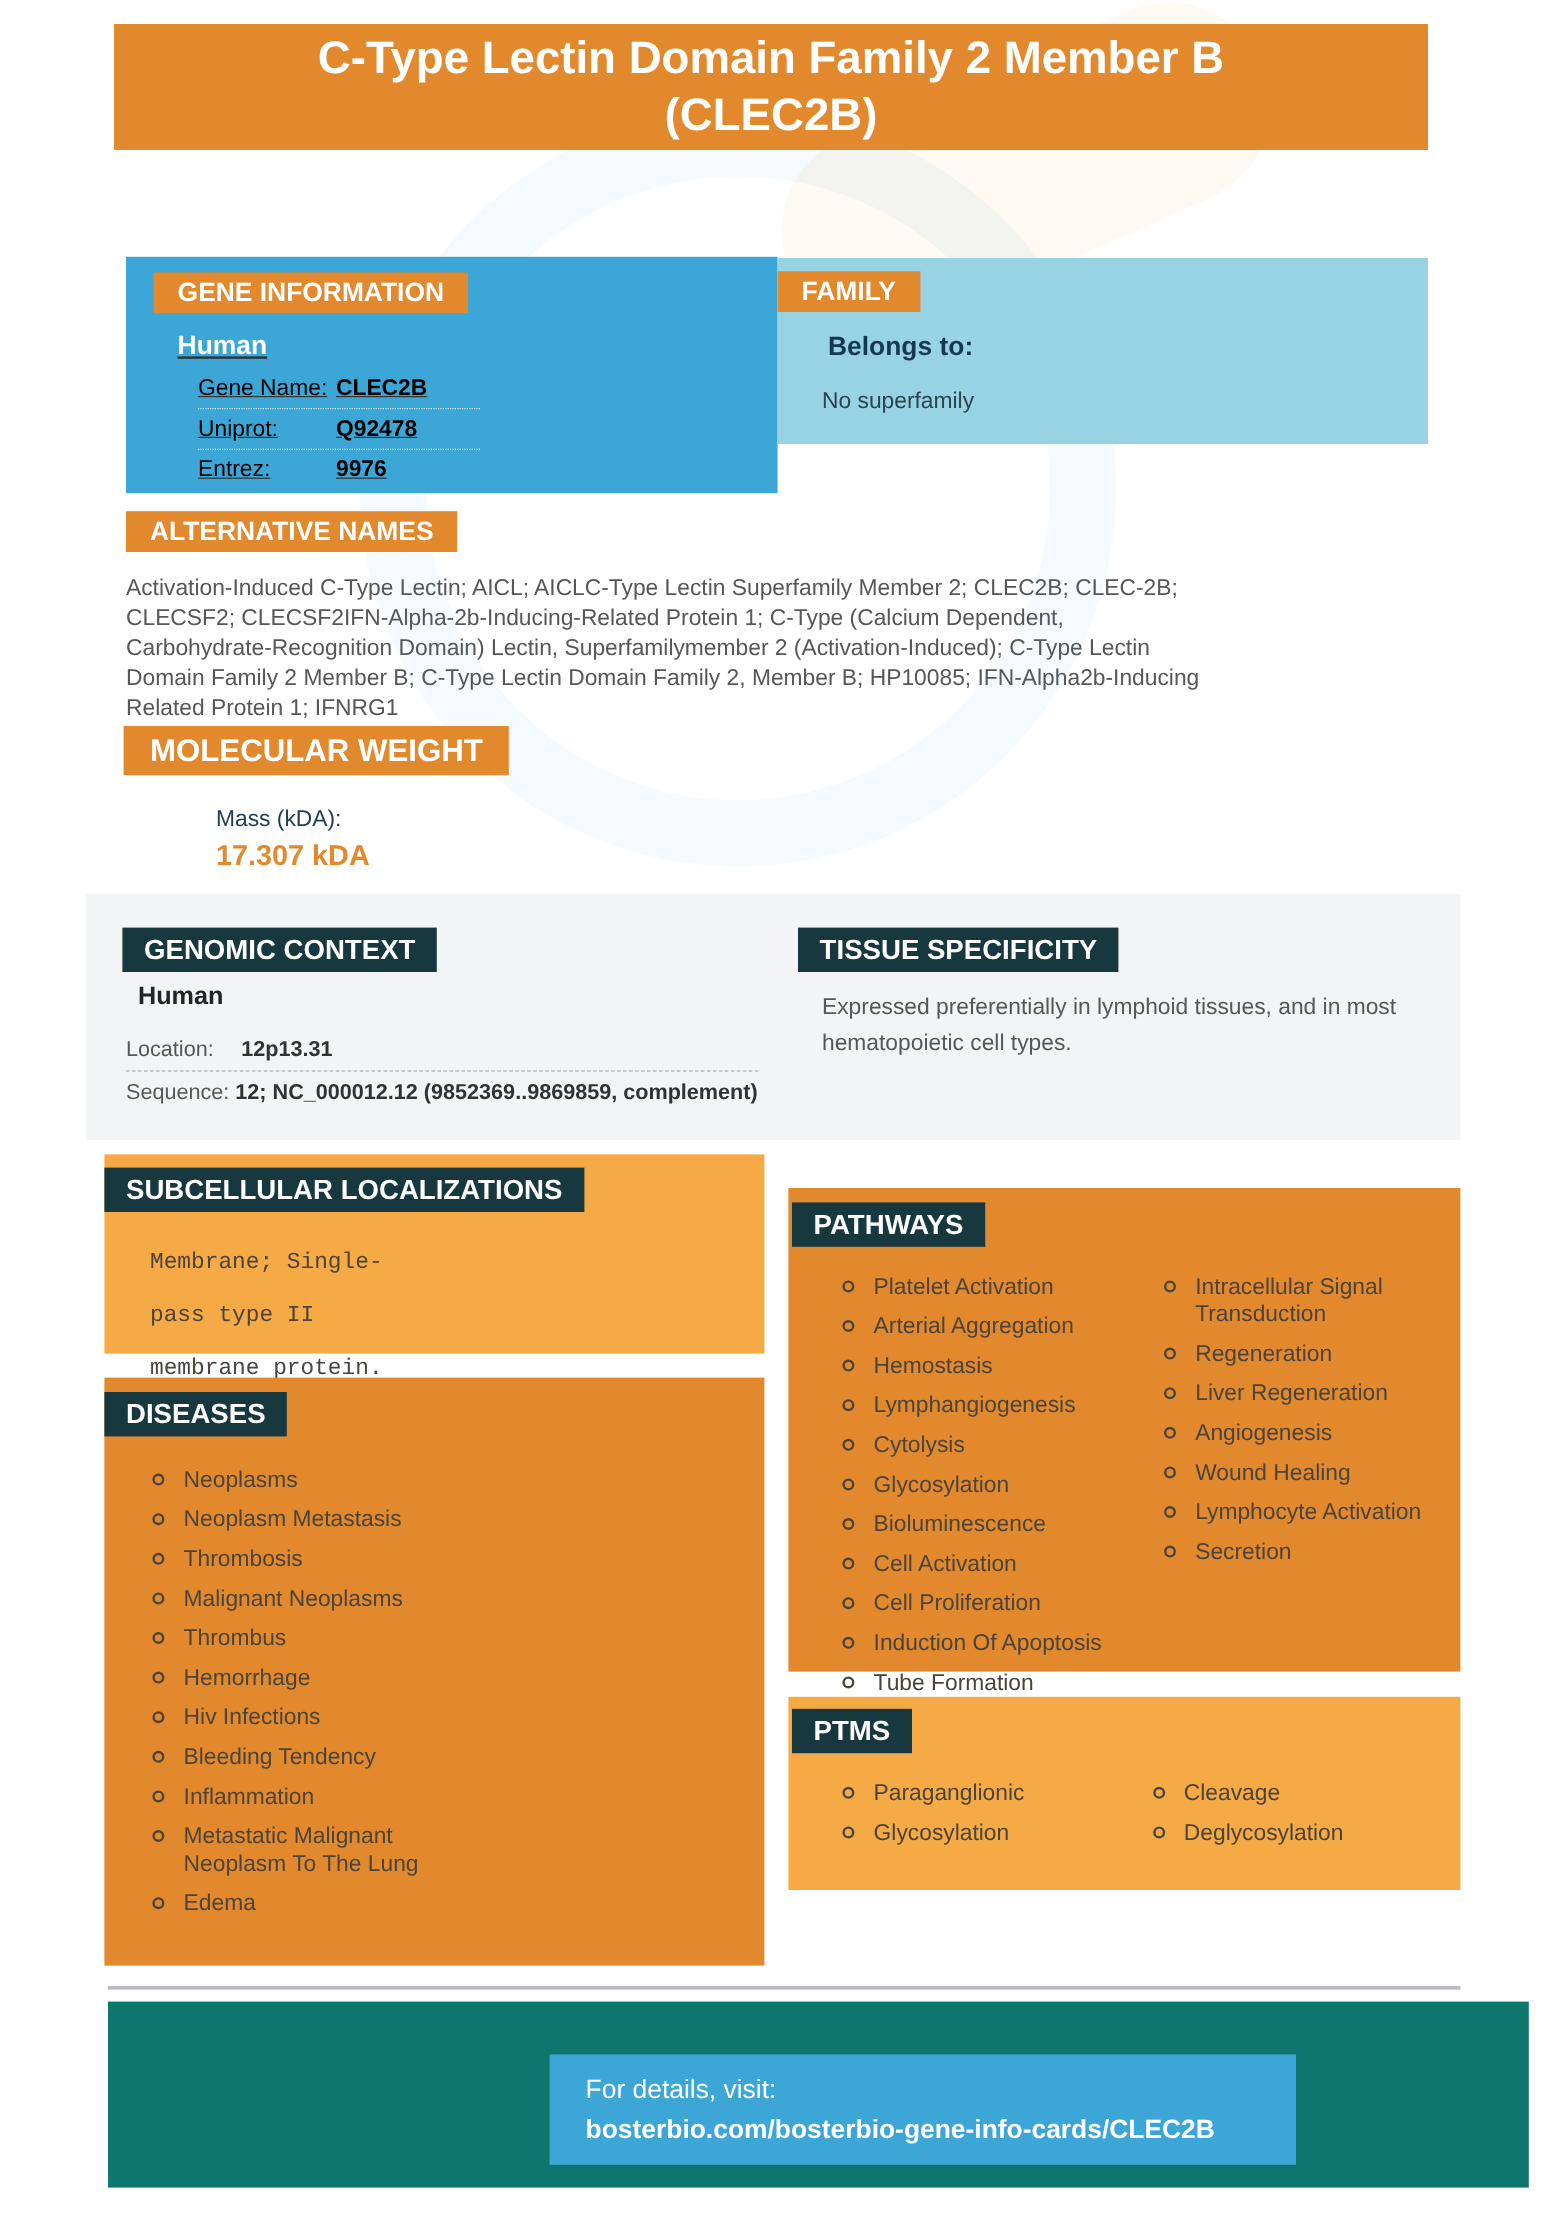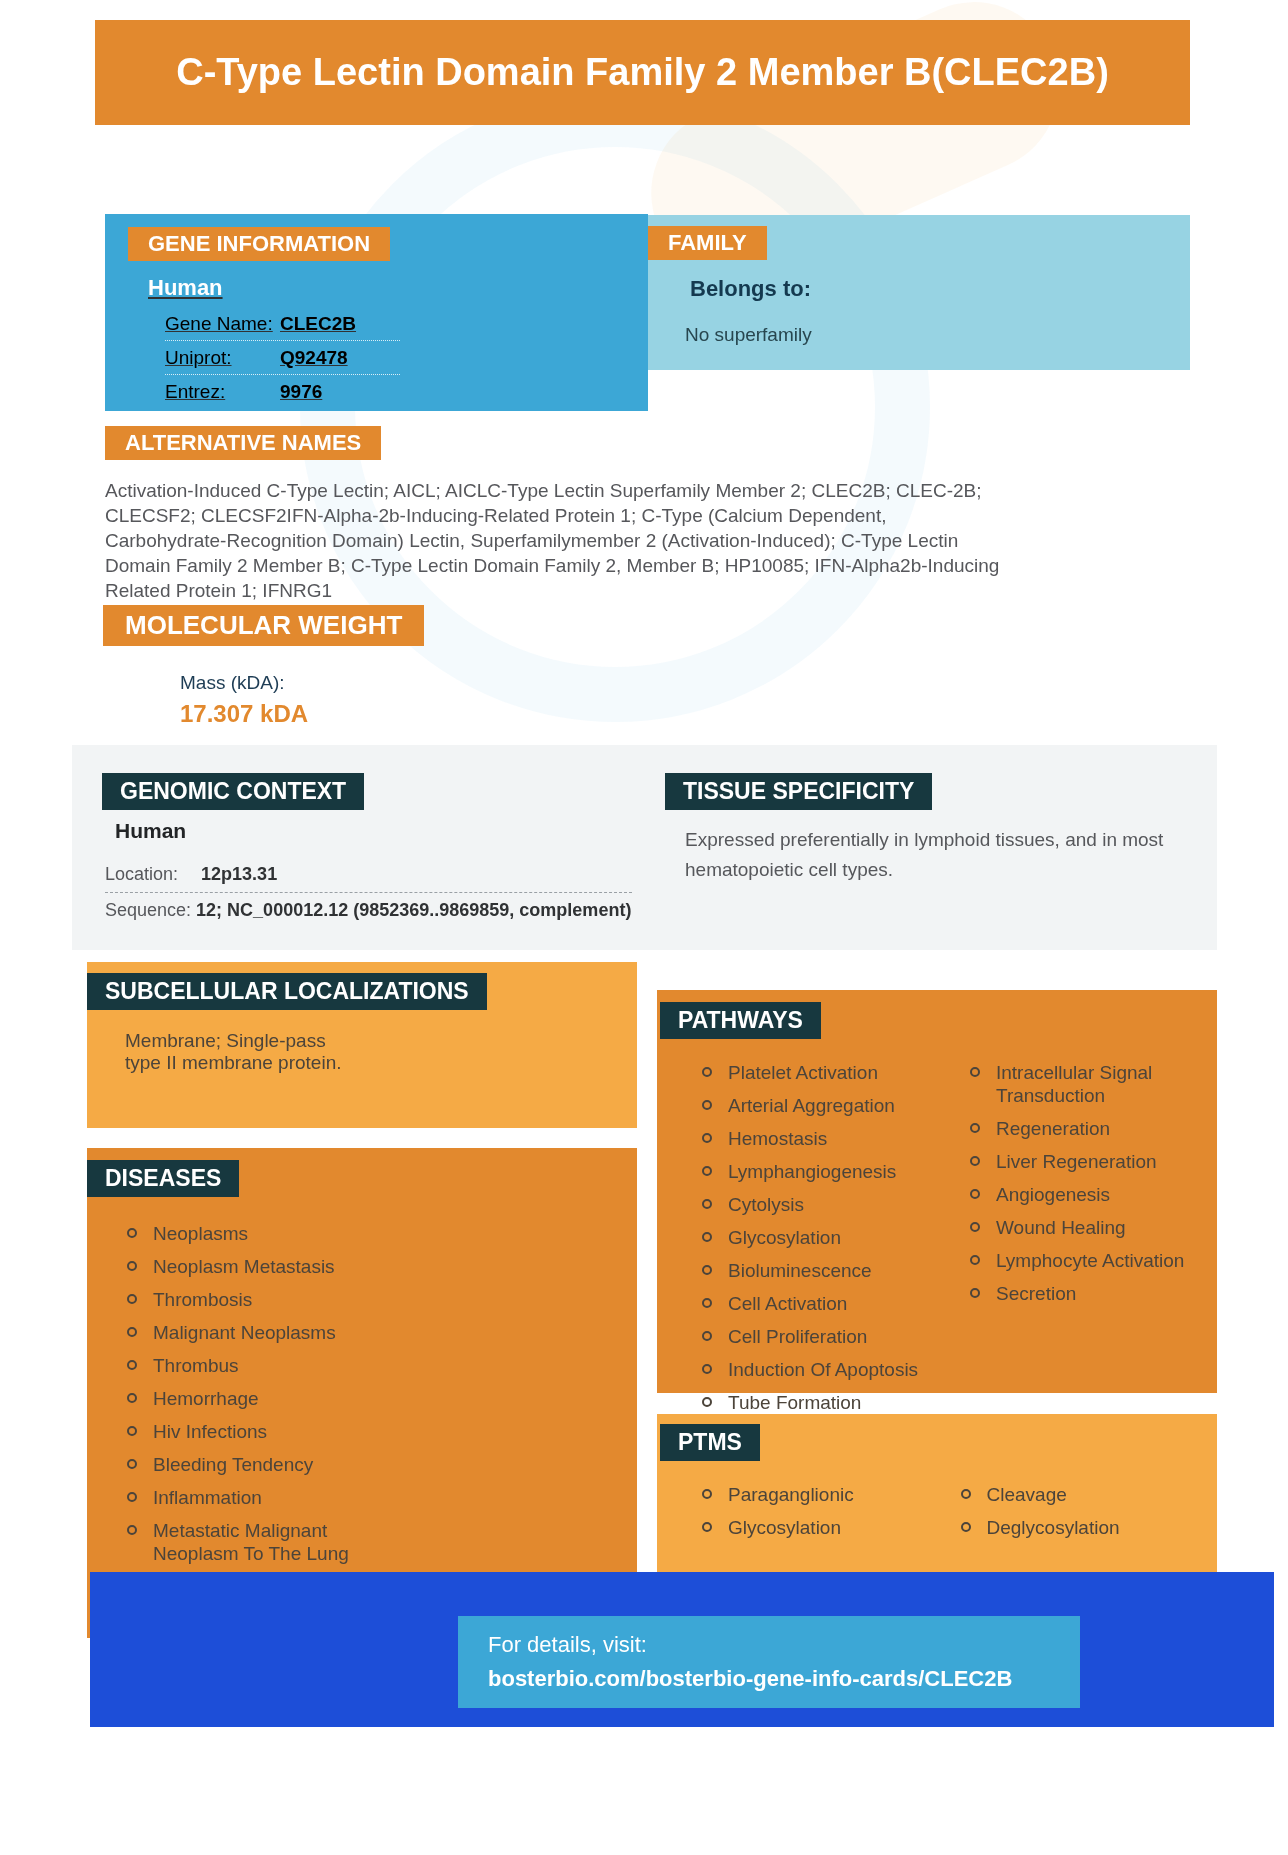--- a/index.html
+++ b/index.html
@@ -9,21 +9,21 @@
   }
   .abs{position:absolute;}
   .z1{z-index:1;}
   
   .wm-ring{position:absolute;left:300px;top:92px;width:520px;height:520px;
     border:55px solid rgba(60,167,214,0.055);border-radius:50%;z-index:0;}
   .wm-swoosh{position:absolute;left:640px;top:55px;width:430px;height:170px;
     background:rgba(245,170,69,0.07);transform:rotate(-24deg);border-radius:90px;z-index:0;}
   
   .title-banner{left:95px;top:20px;width:1095px;height:105px;background:#E2892E;
-    display:flex;flex-direction:row;align-items:center;justify-content:center;}
+    display:flex;flex-direction:column;align-items:center;justify-content:center;}
   .title-banner div{color:#fff;font-weight:bold;font-size:38px;line-height:47px;text-align:center;}
   
   .bar{display:inline-block;color:#fff;font-weight:bold;white-space:nowrap;}
   .bar.orange{background:#E2892E;font-size:22px;padding:4px 20px;}
   .bar.teal{background:#17383F;font-size:23px;padding:5px 18px;}
   
   .gene-box{left:105px;top:214px;width:543px;height:197px;background:#3CA7D6;text-decoration:underline;}
   .gene-box .bar{margin:13px 0 0 23px;}
   .species{color:#fff;font-weight:bold;font-size:22px;margin:14px 0 6px 43px;}
   .grows{margin-left:60px;width:235px;color:#000000;font-size:19px;}
@@ -50,21 +50,21 @@
   .gc-rows{position:absolute;left:33px;top:112px;width:527px;font-size:18px;color:#56575B;}
   .gc-row{padding:7px 0;}
   .gc-row + .gc-row{border-top:1px dashed #9aa0a5;}
   .gc-val{font-weight:bold;color:#303234;}
   .gc-loc-val{margin-left:18px;}
   .ts-bar{position:absolute;left:593px;top:28px;}
   .ts-text{position:absolute;left:613px;top:80px;width:510px;font-size:19px;line-height:30px;color:#56575B;}
   
   .subcell-box{left:87px;top:962px;width:550px;height:166px;background:#F5AA45;}
   .subcell-box .bar{margin:11px 0 0 0;}
-  .subcell-text{margin:20px 0 0 38px;width:235px;font-size:19px;line-height:22px;color:#4C443A;}
+  .subcell-text{margin:20px 0 0 38px;width:235px;font-size:19px;line-height:44px;color:#4C443A;font-family:Liberation Mono, monospace;}
   .diseases-box{left:87px;top:1148px;width:550px;height:490px;background:#E2892E;}
   .diseases-box .bar{margin:12px 0 0 0;background:#17383F;}
   .pathways-box{left:657px;top:990px;width:560px;height:403px;background:#E2892E;}
   .pathways-box .bar{margin:12px 0 0 3px;background:#17383F;}
   .ptms-box{left:657px;top:1414px;width:560px;height:161px;background:#F5AA45;}
   .ptms-box .bar{margin:10px 0 0 3px;background:#17383F;}
   .cols{display:flex;}
   .blist{list-style:none;margin:0;padding:0;font-size:19px;line-height:23px;color:#4C443A;}
   .blist li{position:relative;padding-left:28px;margin-bottom:10px;}
   .blist li::before{content:"";position:absolute;left:2px;top:6px;width:6px;height:6px;
@@ -74,21 +74,21 @@
   .diseases-box .blist li{width:205px;}
   .diseases-box .col2 li{width:195px;}
   .pathways-box .cols{margin:22px 0 0 43px;}
   .pathways-box .blist{width:288px;}
   .pathways-box .blist li{width:240px;}
   .pathways-box .col2 li{width:200px;}
   .ptms-box .cols{margin:22px 0 0 43px;}
   .ptms-box .blist{width:288px;}
   
   .divider{left:90px;top:1655px;width:1127px;height:3px;background:#b7bbbf;}
-  .footer-band{left:90px;top:1572px;width:1184px;height:155px;background:#1d4ed8;}
+  .footer-band{left:90px;top:1668px;width:1184px;height:155px;background:#0f766e;}
   .visit-box{position:absolute;left:368px;top:44px;width:622px;height:92px;background:#3CA7D6;
     color:#fff;padding-left:30px;box-sizing:border-box;}
   .visit-label{font-size:22px;margin-top:16px;}
   .visit-url{font-size:22px;font-weight:bold;margin-top:8px;}
 </style>
 </head>
 <body>
 
 <div class="wm-ring"></div>
 <div class="wm-swoosh"></div>

